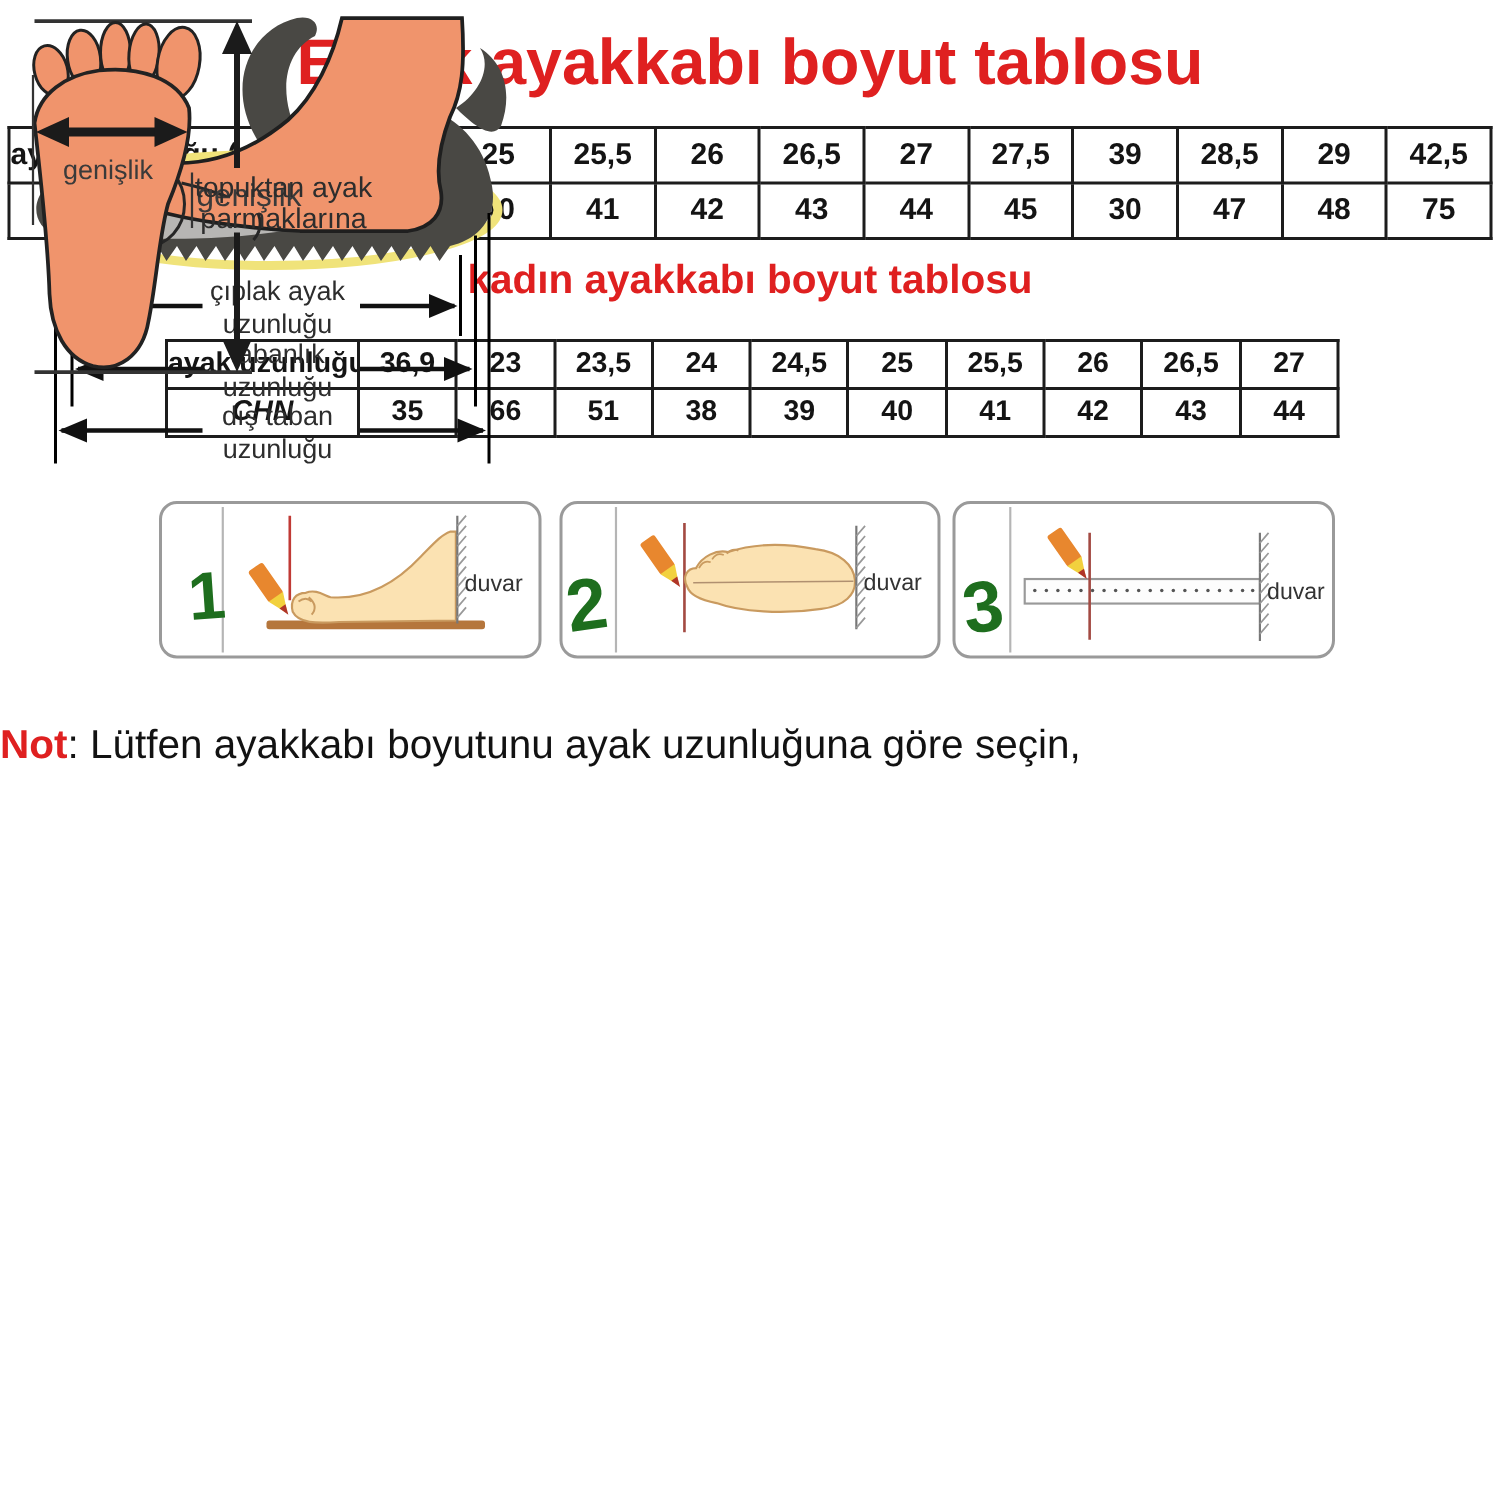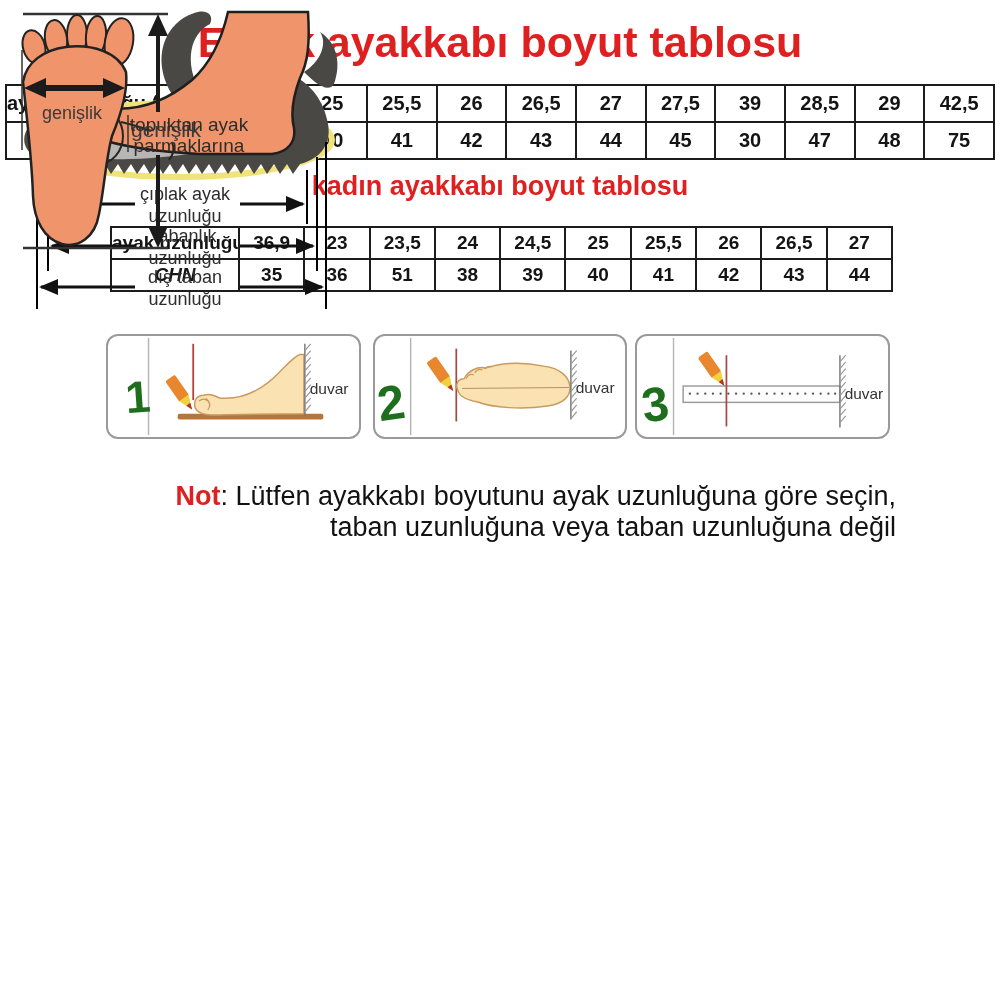--- a/index.html
+++ b/index.html
@@ -20,21 +20,21 @@
   #women-table{left:110px;top:226px;width:783px;}
   #women-table td{font-size:19px;}
   #women-table tr{height:32px;}
   td.rowhead{font-size:15px;}
   td.rowhead-chn{font-size:17px;font-style:italic;}
   .step-box{top:334px;height:105px;border:2px solid #9a9a9a;border-radius:12px;background:#fff;box-sizing:border-box;}
   #step1{left:106px;width:255px;}
   #step2{left:373px;width:254px;}
   #step3{left:635px;width:255px;}
   .step-box svg{display:block;width:100%;height:100%;}
-  #note{top:481px;width:896px;text-align:right;font-size:27px;line-height:31px;color:#121212;}
+  #note{top:481px;width:896px;text-align:left;font-size:27px;line-height:31px;color:#121212;}
   #note .red{color:#df2020;font-weight:bold;}
   svg text{font-family:"Liberation Sans",sans-serif;}
   .stepnum{font-weight:900;fill:#1e6e1e;}
   .duvar{font-size:16px;fill:#333;}
   .measure-lbl{font-size:18px;fill:#2d2d2d;}
   .measure-lbl2{font-size:19px;fill:#2d2d2d;}
   .genis-lbl{font-size:21px;fill:#3a3a3a;}
   .genis-lbl2{font-size:18px;fill:#3a3a3a;}
 </style>
 </head>
@@ -96,21 +96,21 @@
         <td>24,5</td>
         <td>25</td>
         <td>25,5</td>
         <td>26</td>
         <td>26,5</td>
         <td>27</td>
       </tr>
     <tr>
       <td class="rowhead-chn">CHN</td>
     <td>35</td>
-        <td>36</td>
+        <td>66</td>
         <td>51</td>
         <td>38</td>
         <td>39</td>
         <td>40</td>
         <td>41</td>
         <td>42</td>
         <td>43</td>
         <td>44</td>
       </tr>
   </tbody>
@@ -192,21 +192,20 @@
       <polygon points="0,0 -2.5,-7 2.5,-7" fill="#b03528"></polygon>
     </g>
     <line x1="208" y1="20" x2="208" y2="95" stroke="#777" stroke-width="1.5"></line>
     <path d="M208 27 l6 -7 M208 34 l6 -7 M208 41 l6 -7 M208 48 l6 -7 M208 55 l6 -7 M208 62 l6 -7 M208 69 l6 -7 M208 76 l6 -7 M208 83 l6 -7 M208 90 l6 -7" stroke="#999" stroke-width="1.2"></path>
     <text class="duvar" x="213" y="66">duvar</text>
   </svg>
 </div>
 
 <div class="abs" id="note">
   <div><span class="red">Not</span><span>: Lütfen ayakkabı boyutunu ayak uzunluğuna göre seçin,</span></div>
-  <div>taban uzunluğuna veya taban uzunluğuna değil</div>
 </div>
 
 <svg class="abs" id="left-diagram" width="360" height="330" viewBox="0 0 360 330">
 
   <ellipse cx="180" cy="140" rx="152" ry="37" fill="none" stroke="#f0e37a" stroke-width="6"></ellipse>
 
   <path d="M 44,116 C 22,124 16,148 38,158 L 92,164
            l 6 10 l 7 -10 l 6 10 l 7 -10 l 6 10 l 7 -10 l 6 10 l 7 -10
            l 6 10 l 7 -10 l 6 10 l 7 -10 l 6 10 l 7 -10 l 6 10 l 7 -10
            l 6 10 l 7 -10 l 6 10 l 7 -10 l 6 10 l 7 -10 l 6 10 l 7 -10

